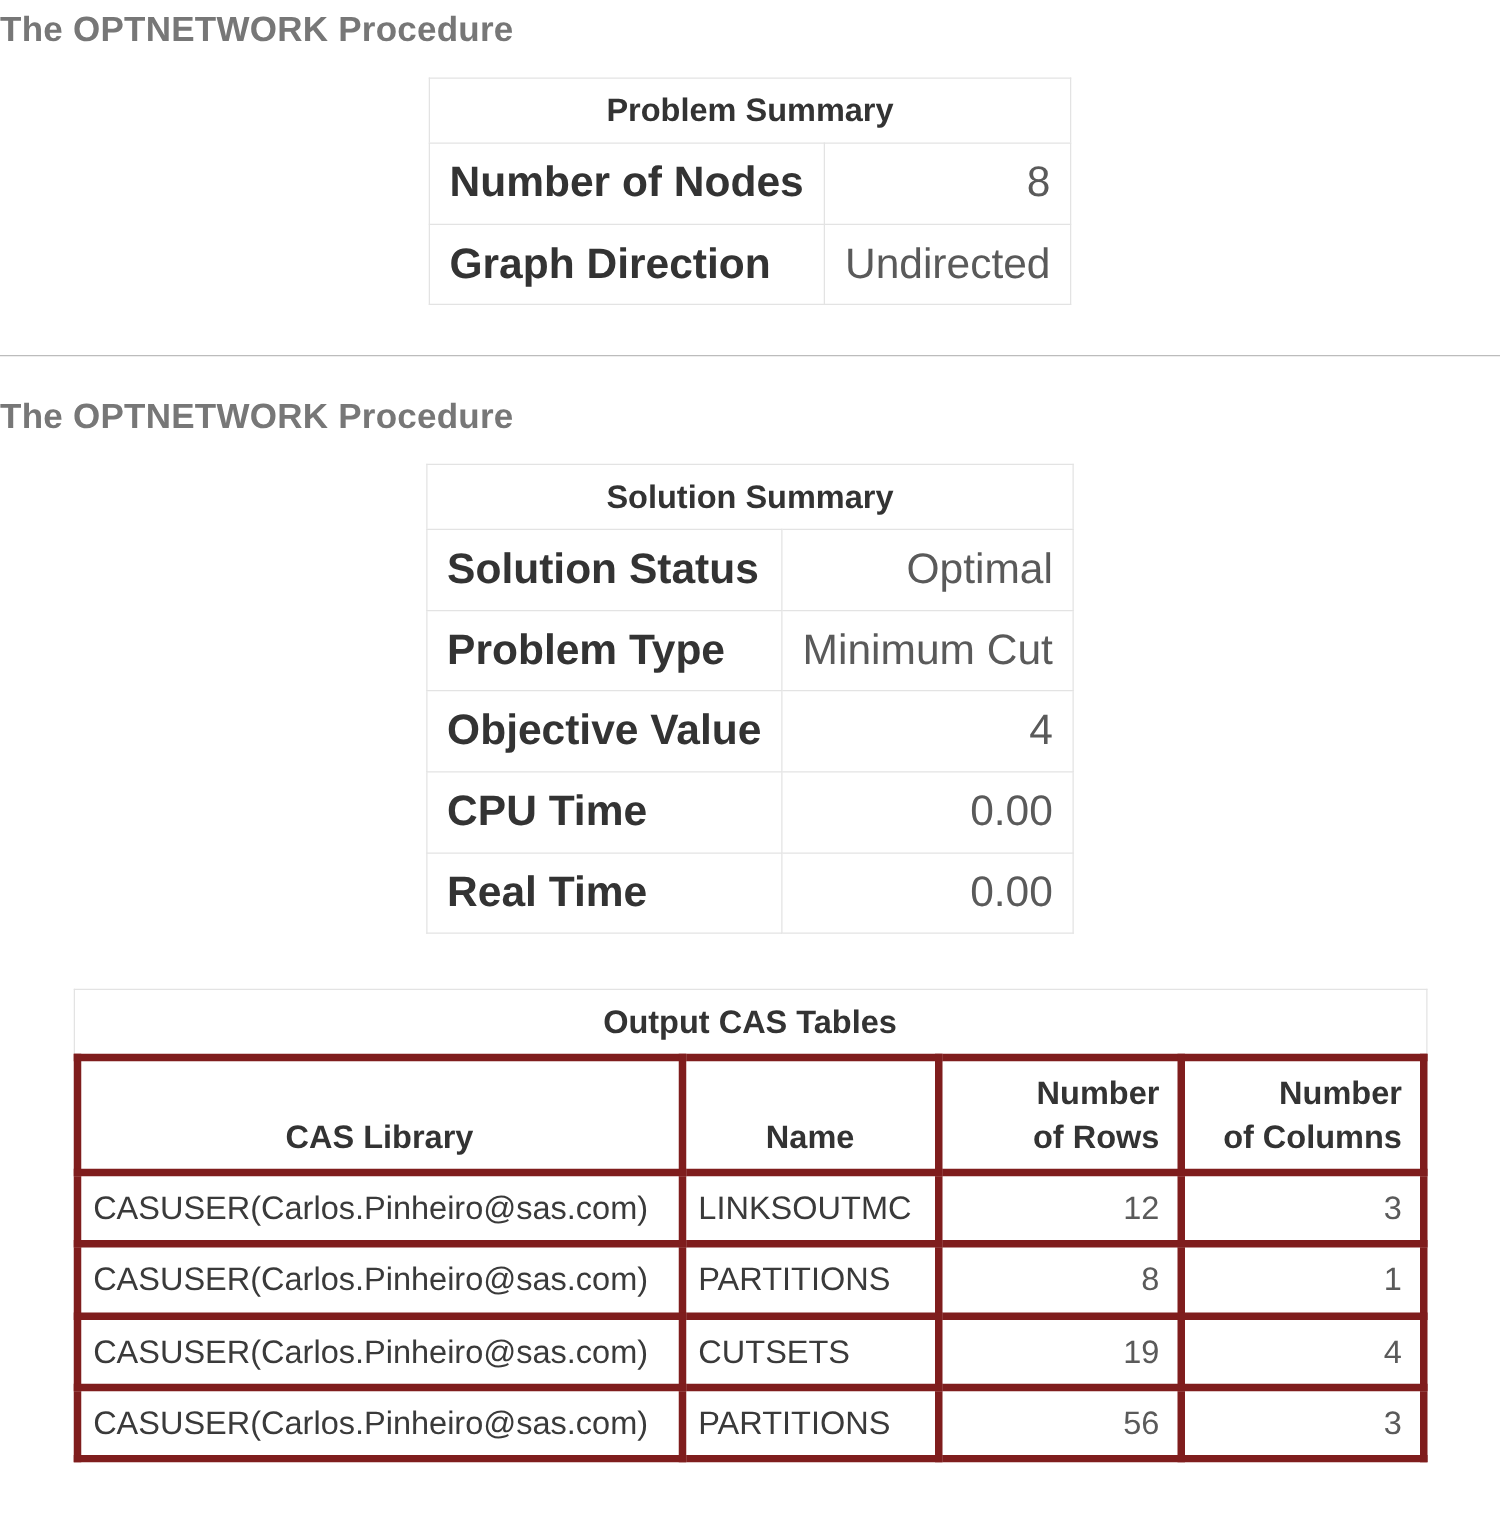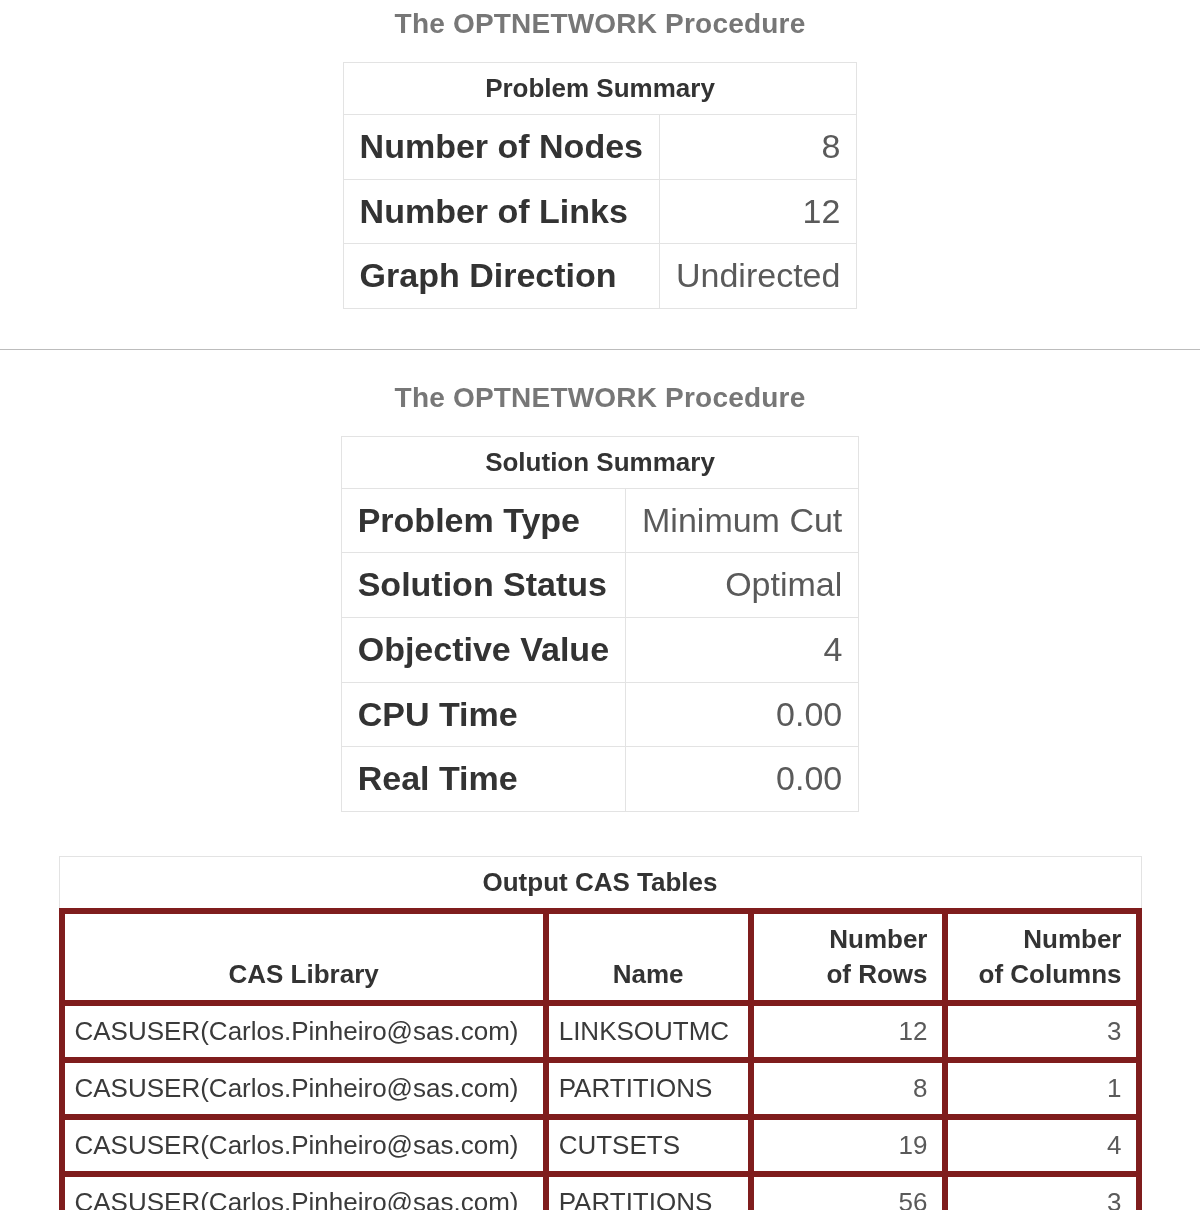--- a/index.html
+++ b/index.html
@@ -10,21 +10,21 @@
   body {
     width: 1200px;
     font-family: "Avenir Next", "Avenir", "Segoe UI", "Helvetica Neue", Arial, sans-serif;
     color: #333333;
     font-size: 24px;
   }
   .page {
     width: 1200px;
   }
   .proc-title {
-    text-align: center;
+    text-align: left;
     font-weight: 600;
     color: #777777;
     font-size: 28px;
     margin: 8px 0 22px 0;
     letter-spacing: 0.2px;
   }
   hr.sep {
     border: none;
     border-top: 1px solid #bcbcbc;
     margin: 40px 0 32px 0;
@@ -124,44 +124,40 @@
   <div class="proc-title">The OPTNETWORK Procedure</div>
 
   <table class="summary">
     <caption>Problem Summary</caption>
     <tbody>
       <tr>
         <th class="rowlabel">Number of Nodes</th>
         <td class="val">8</td>
       </tr>
       <tr>
-        <th class="rowlabel">Number of Links</th>
-        <td class="val">12</td>
-      </tr>
-      <tr>
         <th class="rowlabel">Graph Direction</th>
         <td class="val">Undirected</td>
       </tr>
     </tbody>
   </table>
 
   <hr class="sep">
 
   <div class="proc-title">The OPTNETWORK Procedure</div>
 
   <table class="summary">
     <caption>Solution Summary</caption>
     <tbody>
       <tr>
+        <th class="rowlabel">Solution Status</th>
+        <td class="val">Optimal</td>
+      </tr>
+      <tr>
         <th class="rowlabel">Problem Type</th>
         <td class="val">Minimum Cut</td>
-      </tr>
-      <tr>
-        <th class="rowlabel">Solution Status</th>
-        <td class="val">Optimal</td>
       </tr>
       <tr>
         <th class="rowlabel">Objective Value</th>
         <td class="val">4</td>
       </tr>
       <tr>
         <th class="rowlabel">CPU Time</th>
         <td class="val">0.00</td>
       </tr>
       <tr>

